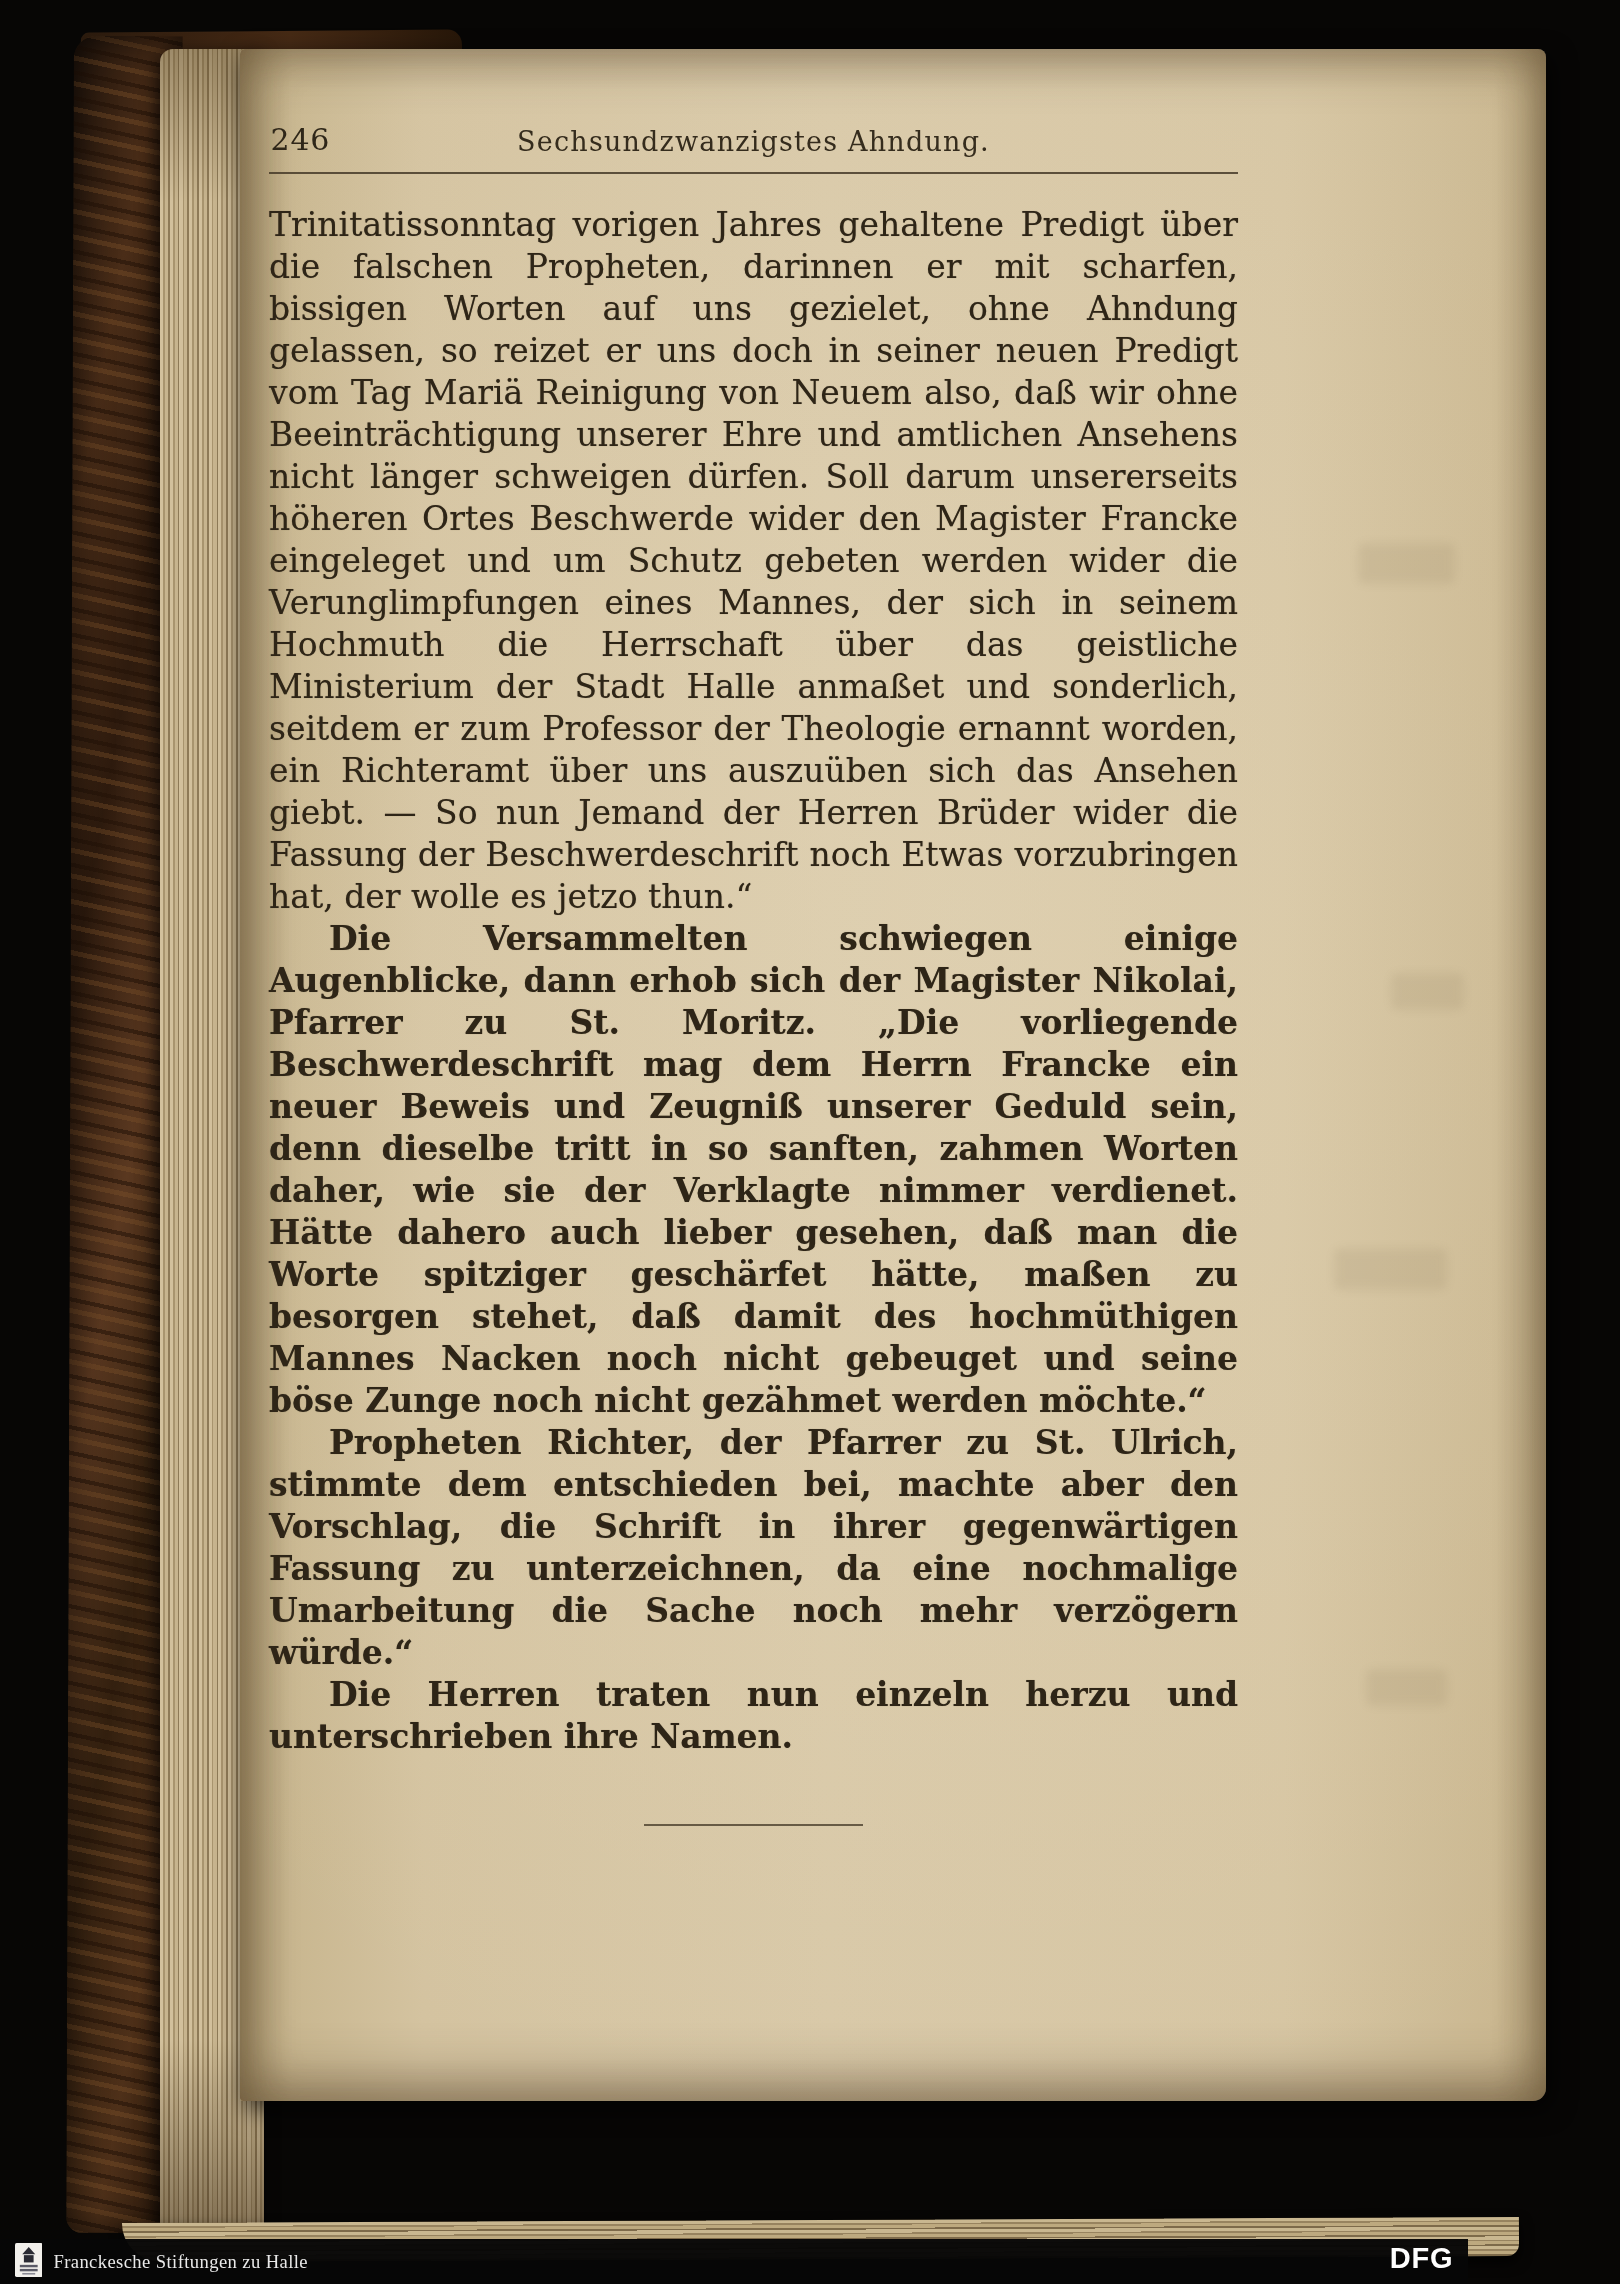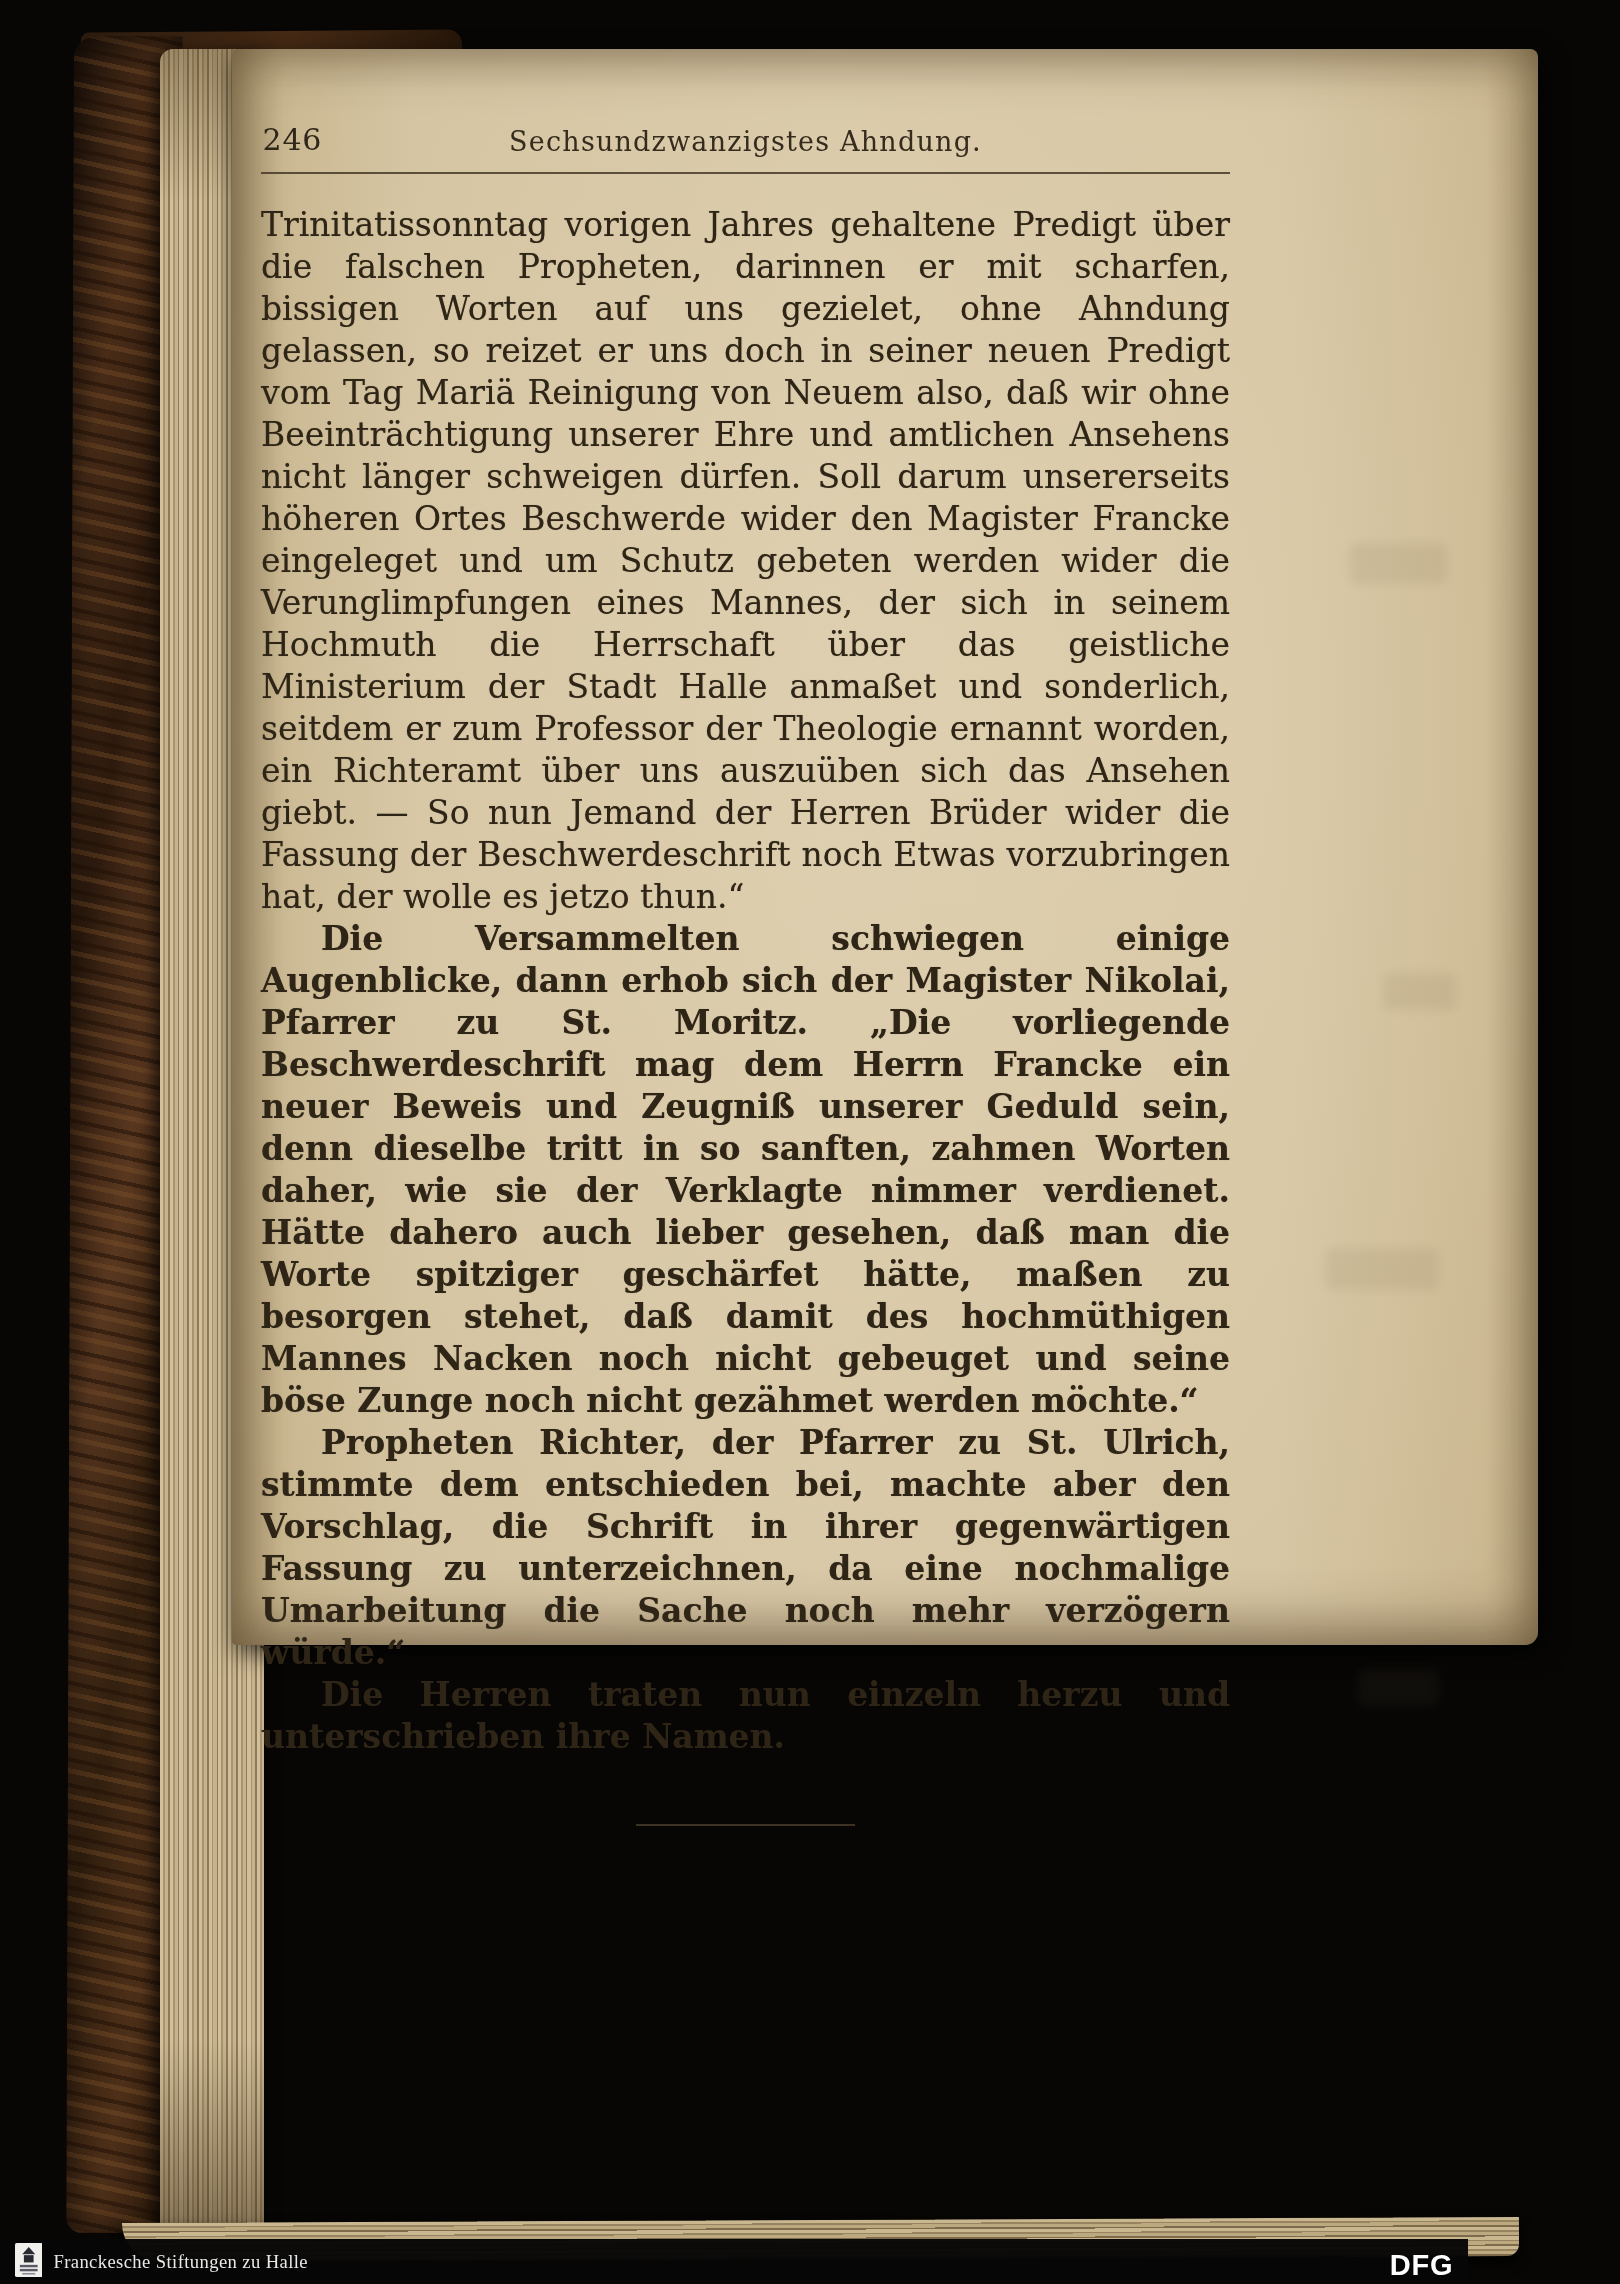--- a/index.html
+++ b/index.html
@@ -75,24 +75,24 @@
         #97835f 3.2px 4.9px,
         #bda97f 4.9px 8px,
         #7d6a4a 8px 9.7px);
     transform: rotate(-0.25deg);
     box-shadow: 0 6.5px 13px rgba(0,0,0,0.8);
   }
 
   
   .page {
     position: absolute;
-    left: 232px;
+    left: 240px;
     top: 49px;
     width: 1306px;
-    height: 1596px;
+    height: 2052px;
     border-radius: 4.9px 8px 13px 3.2px;
     background:
       radial-gradient(ellipse 120% 90% at 55% 42%, rgba(250,242,220,0.18), rgba(0,0,0,0) 70%),
       linear-gradient(90deg, #b3a078 0%, #c9b790 4%, #d4c3a0 14%, #d8c8a7 45%, #d6c5a2 80%, #cbb891 96%, #baa77f 100%);
     box-shadow:
       inset 0 23px 42px rgba(70,50,25,0.22),
       inset 0 -29px 47px rgba(70,50,25,0.30),
       inset -16px 0 39px rgba(70,50,25,0.18),
       inset 21px 0 42px rgba(70,50,25,0.20),
       4.9px 8px 24px rgba(0,0,0,0.7);
@@ -190,21 +190,21 @@
     letter-spacing: 0.4px;
     font-family: "Liberation Serif", serif;
   }
   .dfg {
     color: #ffffff;
     font-family: "Liberation Sans", sans-serif;
     font-weight: bold;
     font-size: 29px;
     letter-spacing: 0.8px;
     align-self: flex-end;
-    margin-bottom: 2px;
+    margin-bottom: 9px;
   }
 </style>
 </head>
 <body>
 
 <div class="root">
 
   <div class="cover-corner-top"></div>
   <div class="cover-edge"></div>
   <div class="page-stack-left"></div>

